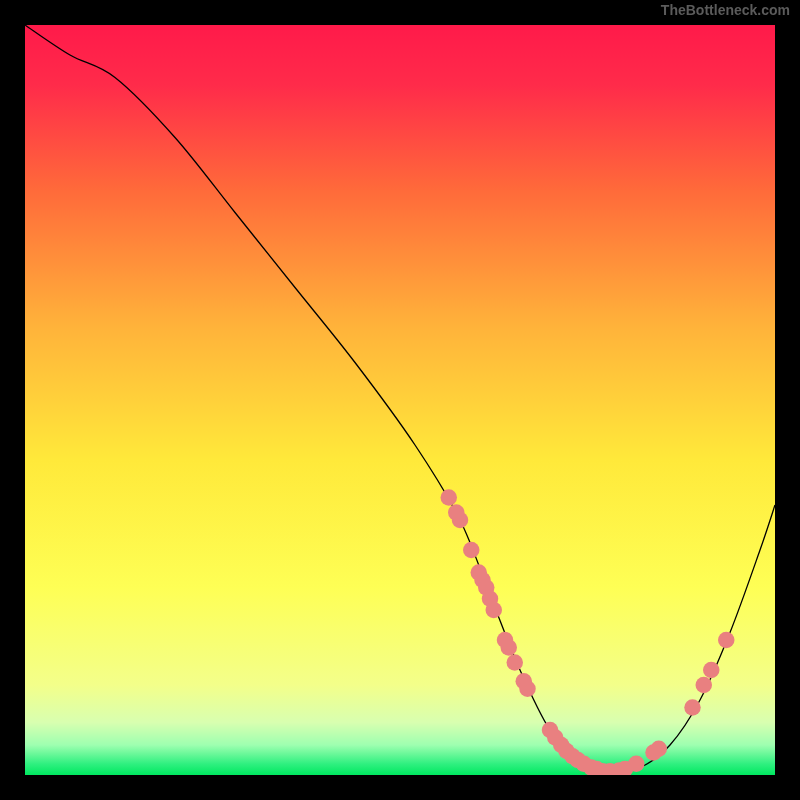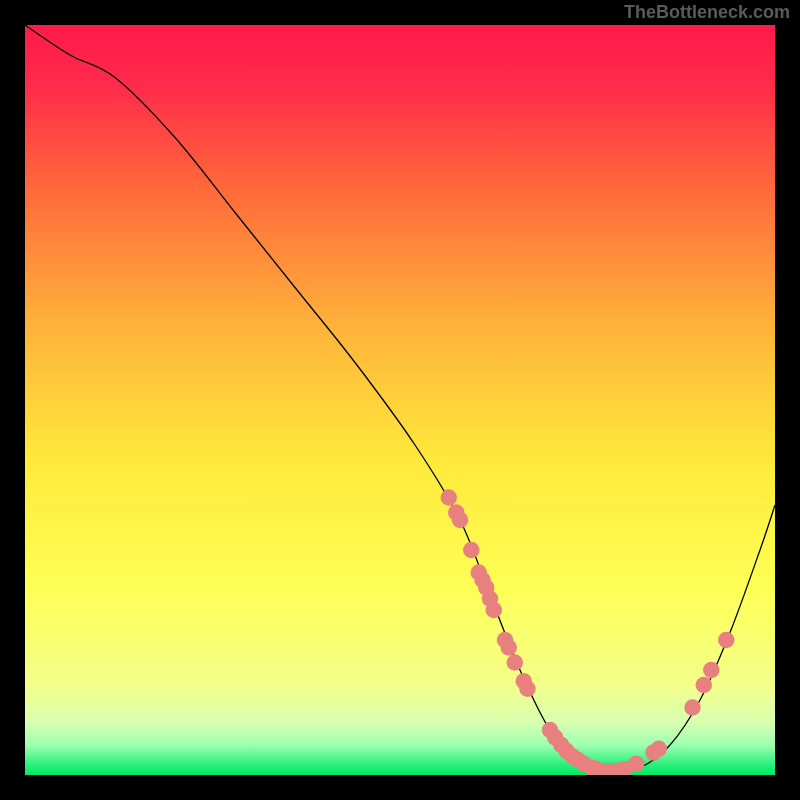--- a/index.html
+++ b/index.html
@@ -8,21 +8,21 @@
     width: 800px;
     height: 800px;
     background: #000000;
     overflow: hidden;
   }
   .watermark {
     position: absolute;
     top: 2px;
     right: 10px;
     font-family: Arial, Helvetica, sans-serif;
-    font-size: 18px;
+    font-size: 14px;
     font-weight: bold;
     color: #5b5b5b;
     z-index: 20;
     letter-spacing: 0px;
   }
   .plot-area {
     position: absolute;
     left: 25px;
     top: 25px;
     width: 750px;

